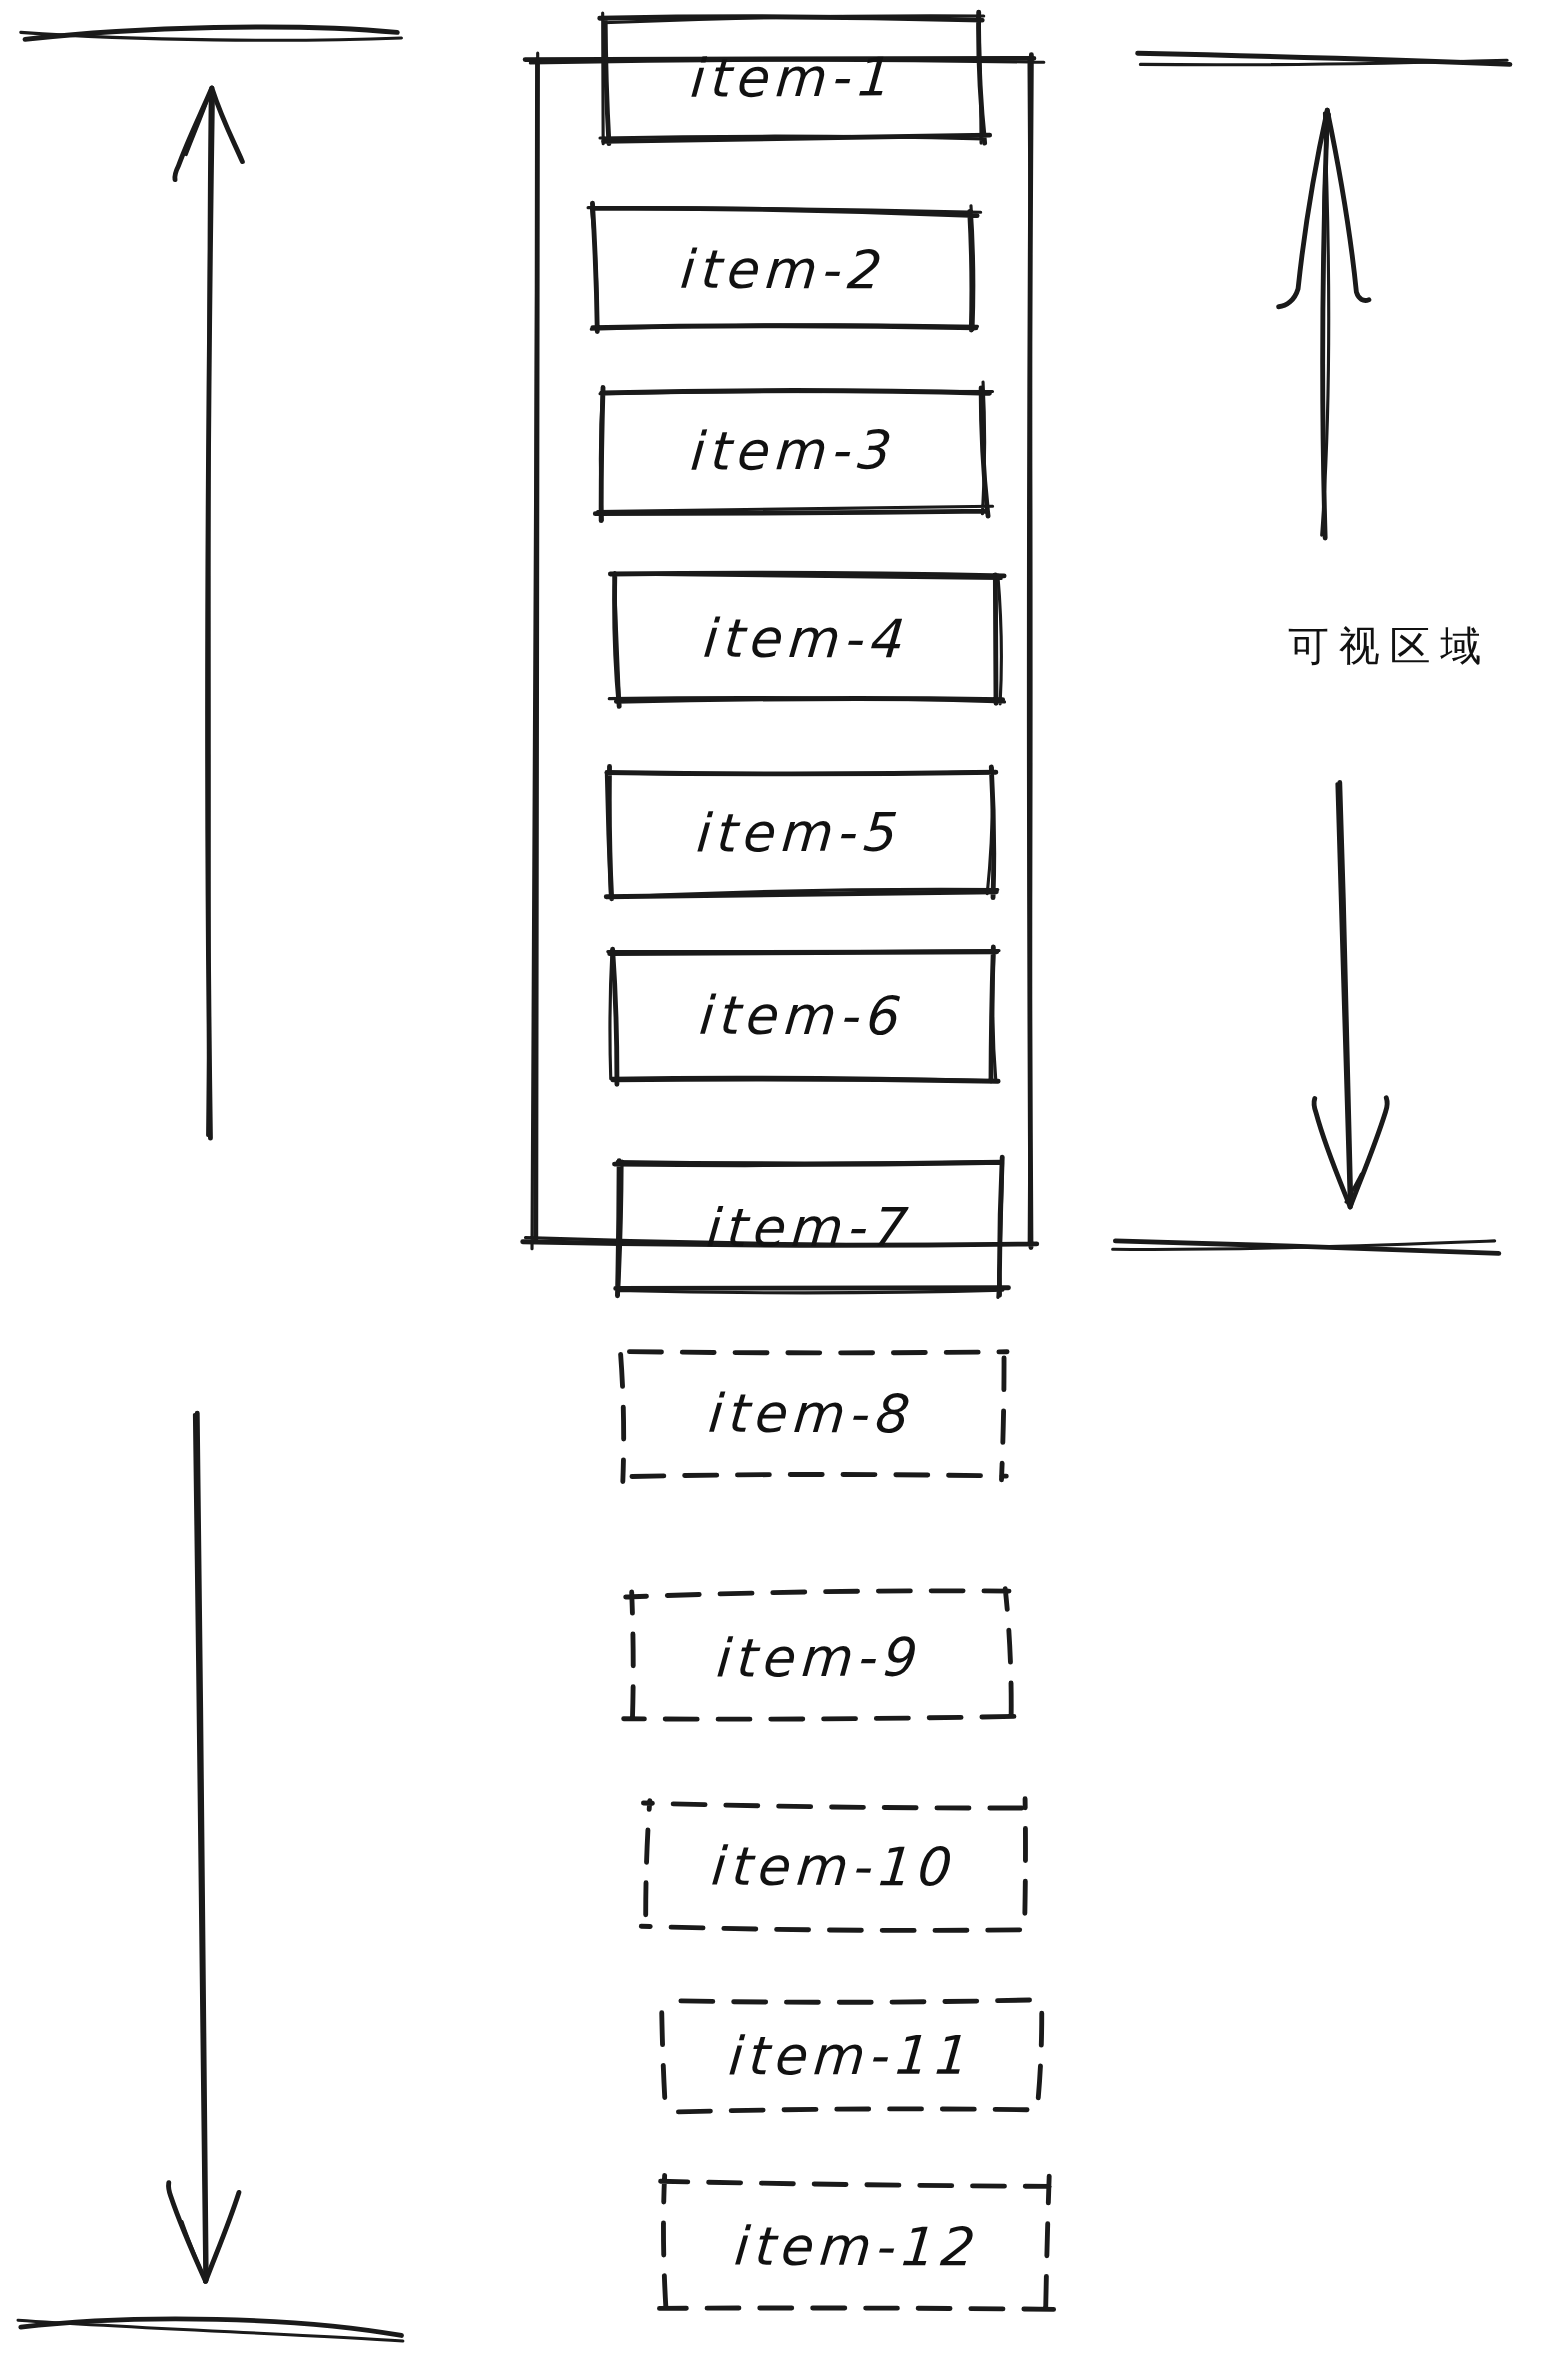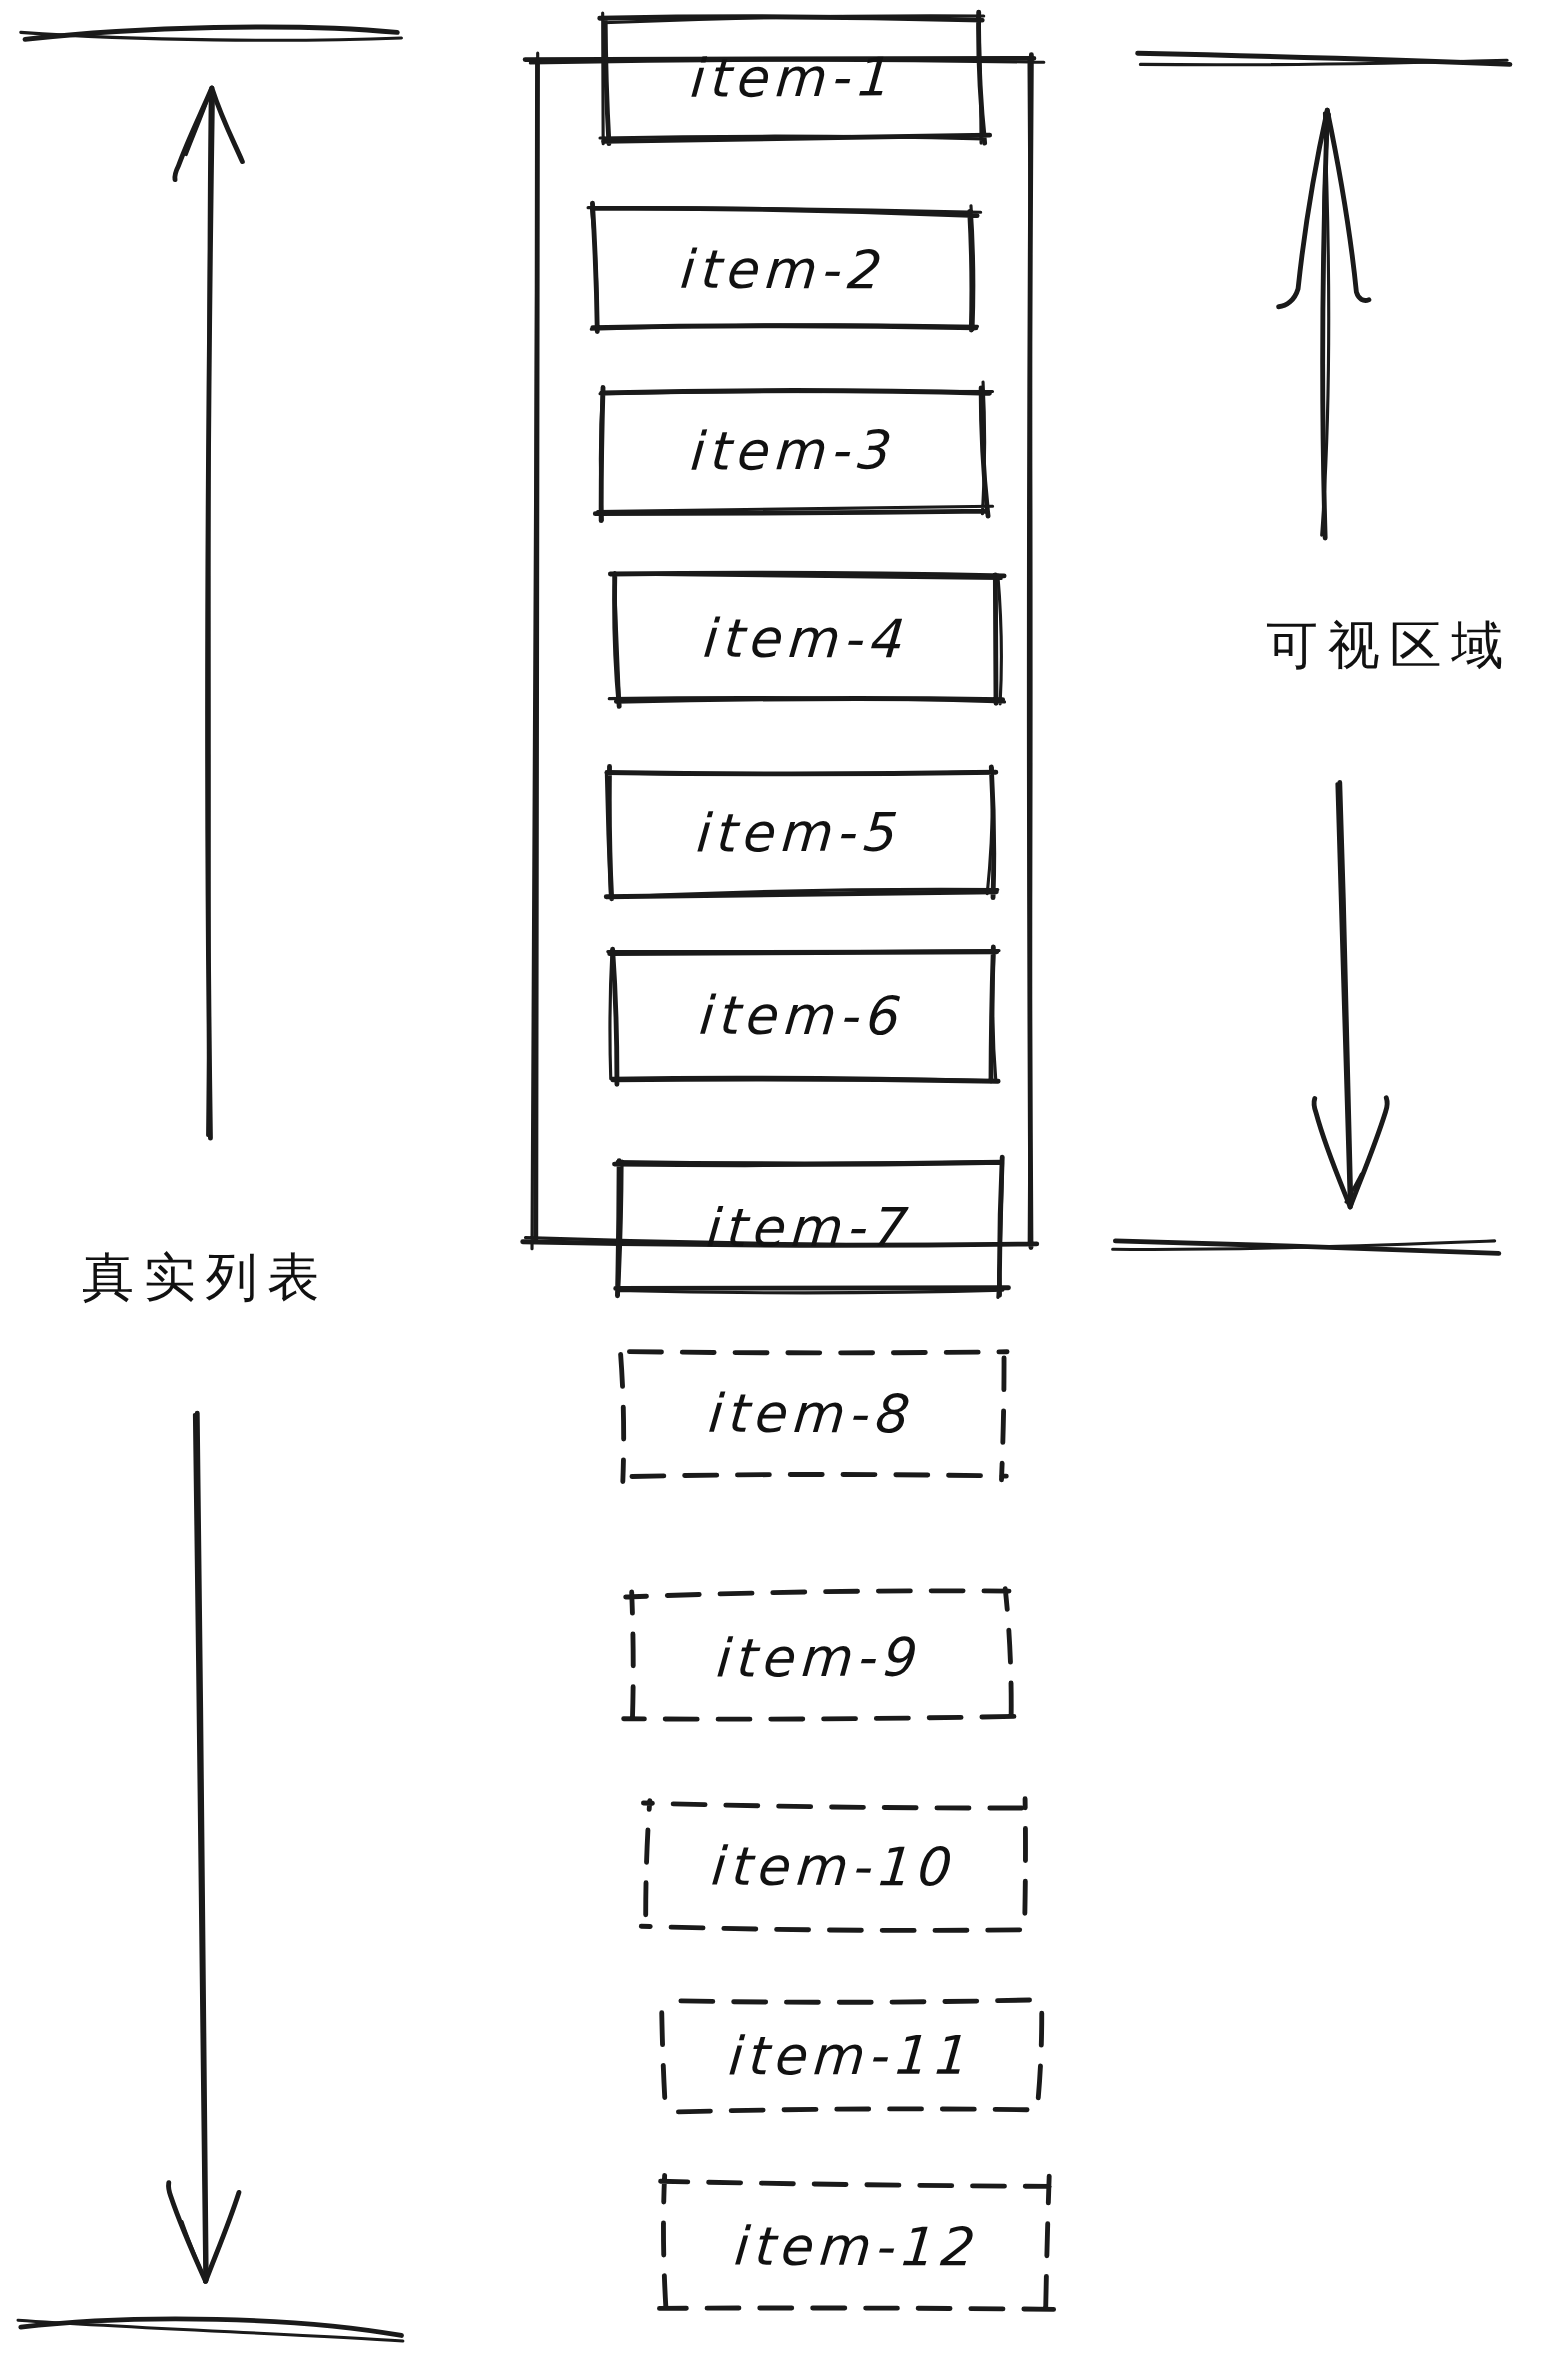--- a/index.html
+++ b/index.html
@@ -6,21 +6,21 @@
   .canvas{position:relative;width:1562px;height:2354px;background:#fff;overflow:hidden;
           font-family:"DejaVu Sans",sans-serif;color:#111}
   svg.sketch{position:absolute;left:0;top:0;width:1562px;height:2354px}
   path.stroke{fill:none;stroke:#1a1a1a;stroke-width:7;stroke-linecap:round;stroke-linejoin:round}
   path.p2{stroke-width:4.5}
   path.dashed{stroke-dasharray:46 30}
   .layer{position:absolute;left:0;top:0;width:100%;height:100%}
   .item{position:absolute;display:flex;align-items:center;justify-content:center}
   .item-label{font-style:italic;font-size:53px;letter-spacing:5.6px;transform:skewX(-5deg);white-space:nowrap}
   .zh-label{position:absolute;display:flex;align-items:center;justify-content:center;
-            font-size:52px;letter-spacing:9.7px;white-space:nowrap;
+            font-size:41px;letter-spacing:9.7px;white-space:nowrap;
             font-family:Liberation Serif, serif}
 </style>
 </head>
 <body>
 
 <div class="canvas">
 
   <svg class="sketch" viewBox="0 0 2249 3388">
 
     <g>
@@ -156,17 +156,16 @@
         <span class="item-label">item-10</span>
       </div>
       <div class="item" style="left: 664px; top: 1998px; width: 375px; height: 114px; transform: rotate(-0.2deg);">
         <span class="item-label">item-11</span>
       </div>
       <div class="item" style="left: 666px; top: 2183px; width: 383px; height: 127px; transform: rotate(0.2deg);">
         <span class="item-label">item-12</span>
       </div>
     </div>
 
-  <div class="zh-label" style="left:49px;top:1233px;width:313px;height:90px">真实列表</div>
 
   <div class="zh-label" style="left:1233px;top:601px;width:313px;height:90px">可视区域</div>
 </div>
 
 
 </body></html>

